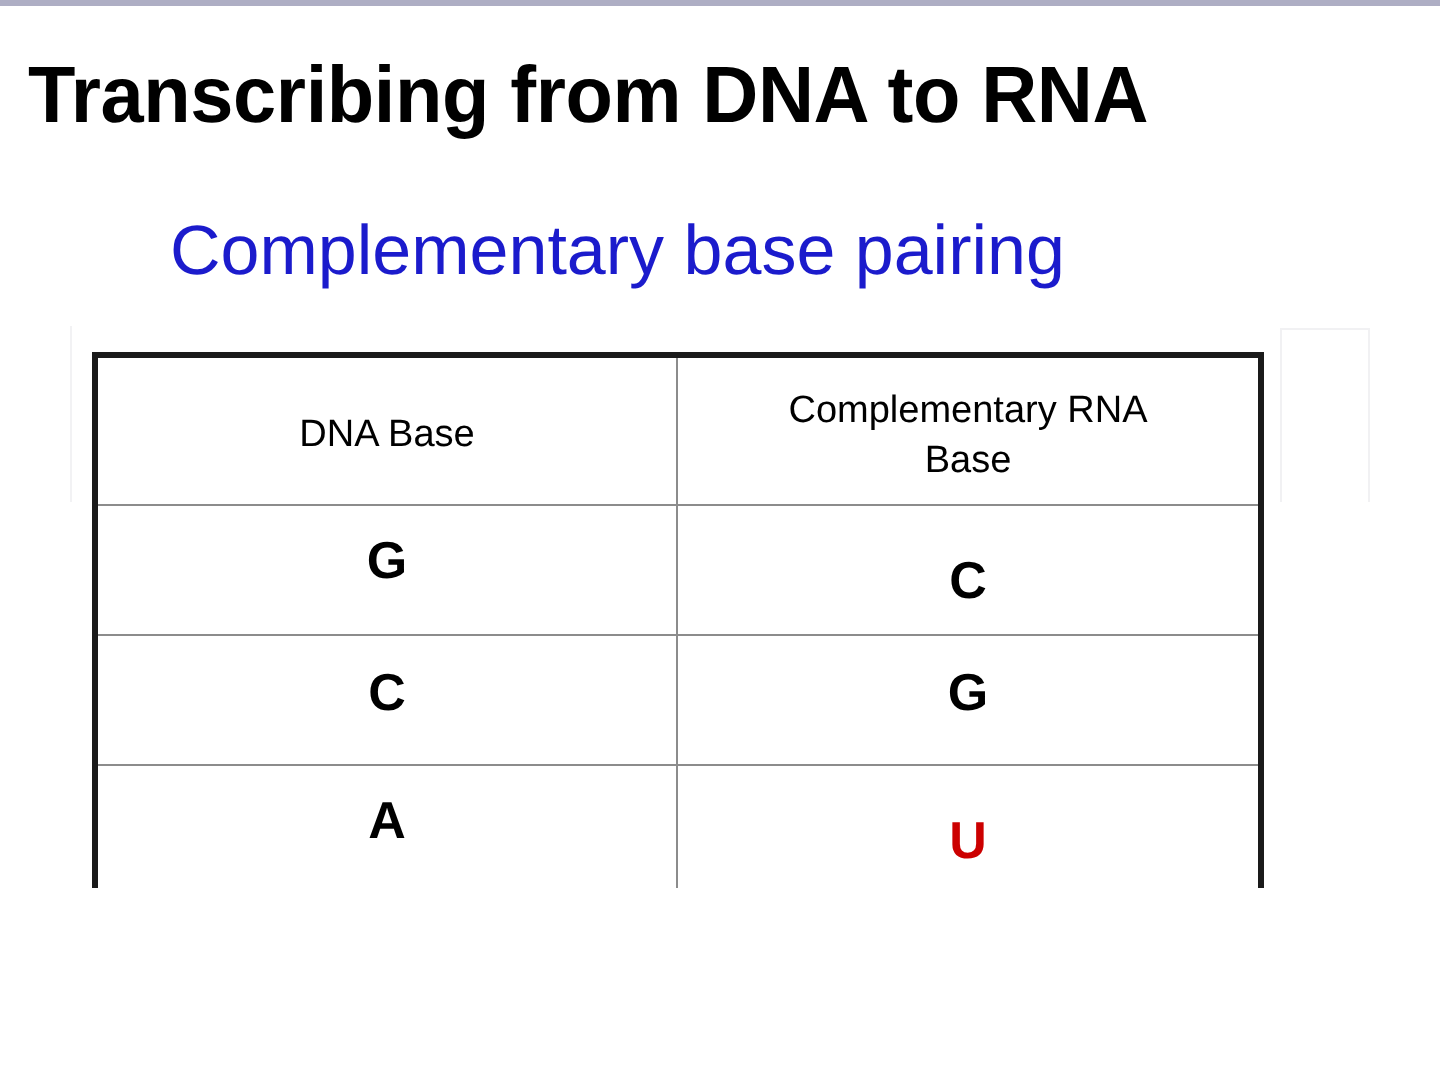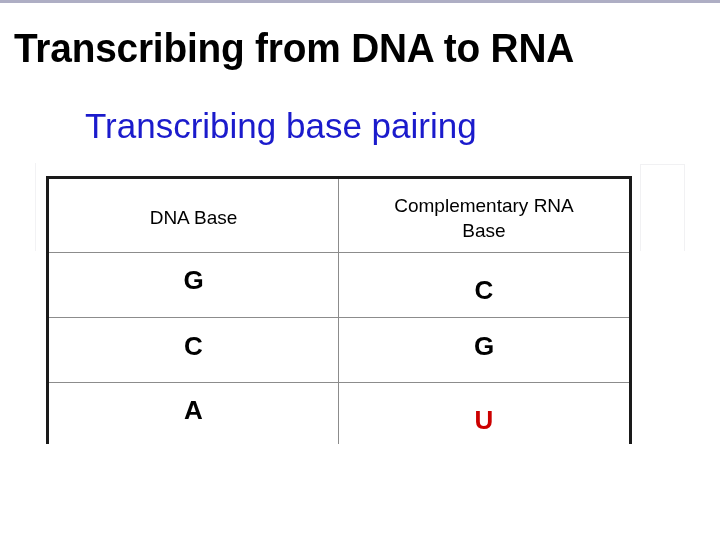--- a/index.html
+++ b/index.html
@@ -149,21 +149,21 @@
 
 <div id="slide">
 
   <div id="top-rule" style="background: rgb(174, 174, 196);"></div>
 
   <div class="ghost-line" id="ghost-left"></div>
   <div id="ghost-box"></div>
 
   <div id="title" style="color: rgb(0, 0, 0);">Transcribing from DNA to RNA</div>
 
-  <div id="subtitle" style="color: rgb(27, 27, 204);">Transcribing base pairing</div>
+  <div id="subtitle" style="color: rgb(27, 27, 204);">Complementary base pairing</div>
 
   <table id="pair-table" style="border-color: rgb(26, 26, 26); padding-left: 40px;">
     <colgroup>
       <col class="c-dna">
       <col class="c-rna">
     </colgroup>
     <thead>
       <tr>
         <th style="border-color: rgb(140, 140, 140);">
           <span class="hdr-text">DNA Base</span>

